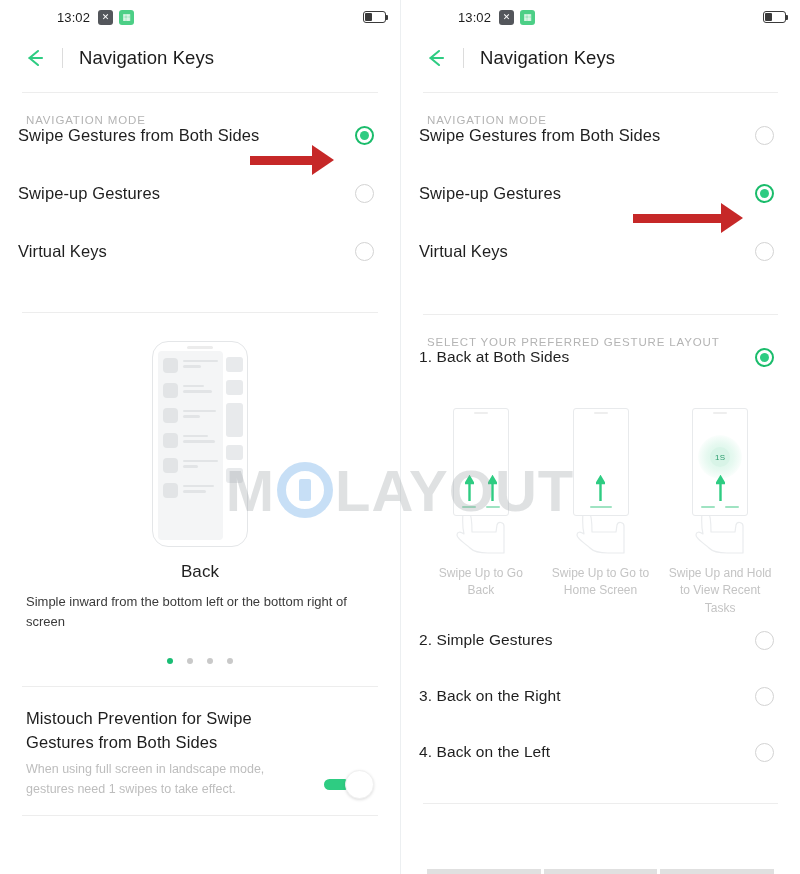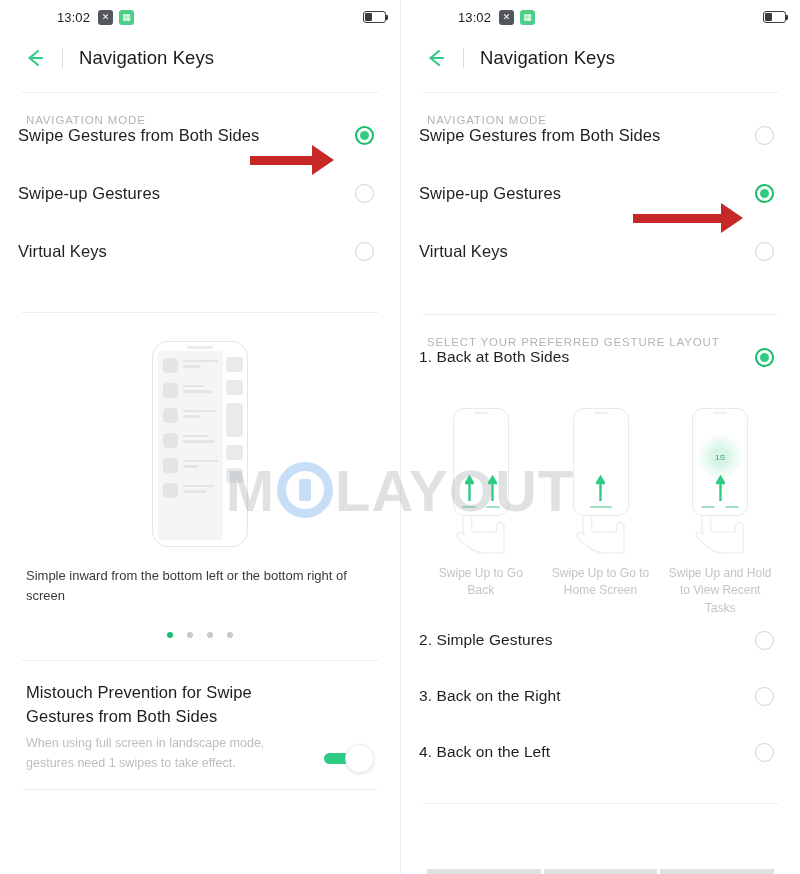--- a/index.html
+++ b/index.html
@@ -135,21 +135,21 @@
     position: absolute; right: 0; top: 0; width: 29px; height: 29px;
     border-radius: 50%; background: #fff; border: 1px solid #f0f0f0;
     box-shadow: 0 1px 3px rgba(0,0,0,.13);
   }
 
   
   .cards { display: flex; padding: 8px 22px 0 22px; gap: 4px; }
   .card { flex: 1; display: flex; flex-direction: column; align-items: center; }
   .mini-phone {
     width: 56px; height: 108px; border: 1.4px solid #e8eaec;
-    border-radius: 11px; position: relative; background: #fff;
+    border-radius: 3px; position: relative; background: #fff;
   }
   .mp-notch {
     position: absolute; top: 3px; left: 50%; transform: translateX(-50%);
     width: 14px; height: 2px; background: #eeeeee; border-radius: 2px;
   }
   .mp-bar {
     position: absolute; bottom: 7px; height: 2px; background: #9fe3c2; border-radius: 2px;
   }
   .arrow-up {
     position: absolute; bottom: 14px; width: 9px; height: 26px;
@@ -305,20 +305,21 @@
             <div class="pb-card"></div>
               <div class="pb-card"></div>
             <div class="pb-card" style="height:34px"></div>
             <div class="pb-card"></div>
               <div class="pb-card"></div>
           </div>
         </div>
       </div>
     </div>
 
+    <div class="caption-title">Back</div>
     <div class="caption-desc">Simple inward from the bottom left or the bottom right of screen</div>
 
     <div class="dots">
       <span class="dot active"></span>
       <span class="dot"></span>
       <span class="dot"></span>
       <span class="dot"></span>
     </div>
 
     <div class="hr" style="margin-top:22px;"></div>

